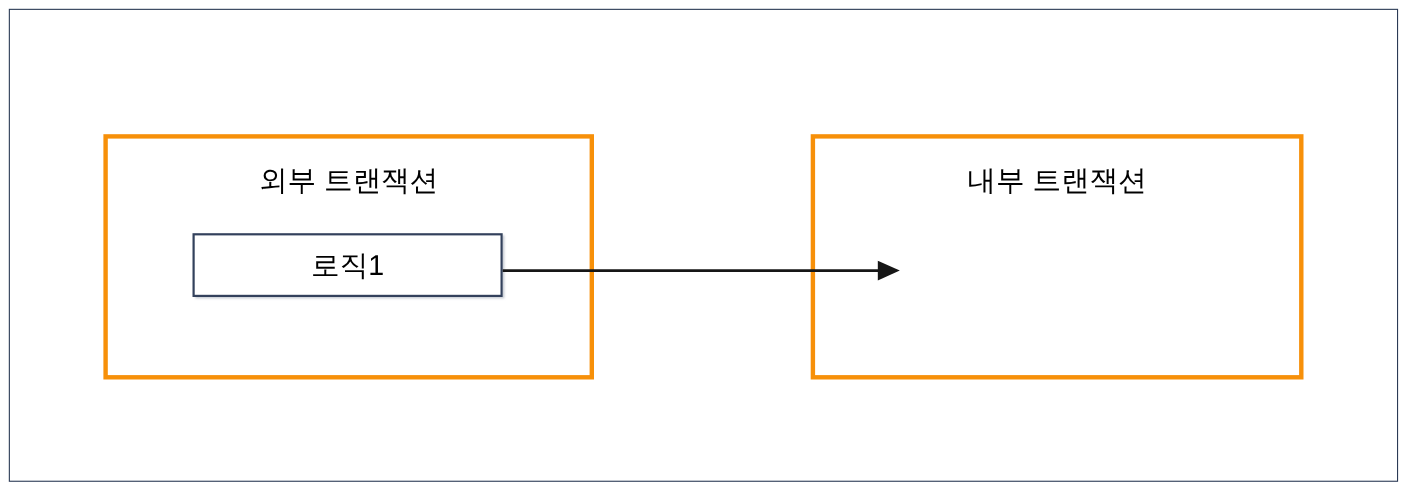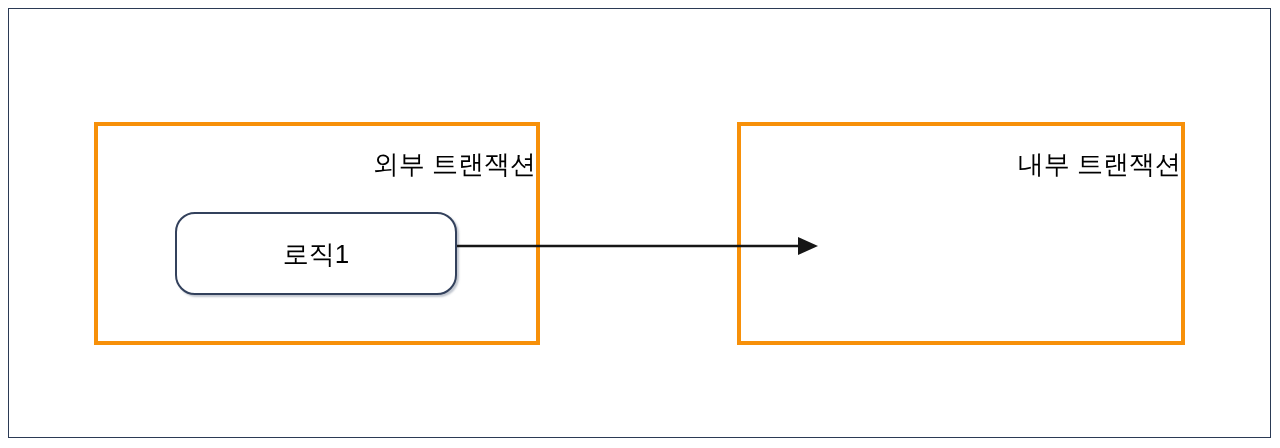--- a/index.html
+++ b/index.html
@@ -49,21 +49,21 @@
     top: 122px;
     width: 448px;
     height: 223px;
   }
 
   .group-title {
     position: absolute;
     left: 0;
     right: 0;
     top: 22px;
-    text-align: right;
+    text-align: center;
     font-size: 26px;
     line-height: 32px;
     color: #000000;
     white-space: nowrap;
   }
 
   
   .node {
     position: absolute;
     box-sizing: border-box;
@@ -71,22 +71,21 @@
     background: #ffffff;
     box-shadow: 2px 2px 2px rgba(140, 150, 165, 0.55);
     display: flex;
     align-items: center;
     justify-content: center;
   }
   .node-left {
     left: 175px;
     top: 212px;
     width: 282px;
-    height: 83px;
-    border-radius: 20px;
+    height: 58px;
   }
   .node-right {
     left: 818px;
     top: 212px;
     width: 282px;
     height: 71px;
   }
   .node-label {
     font-size: 26px;
     line-height: 30px;

